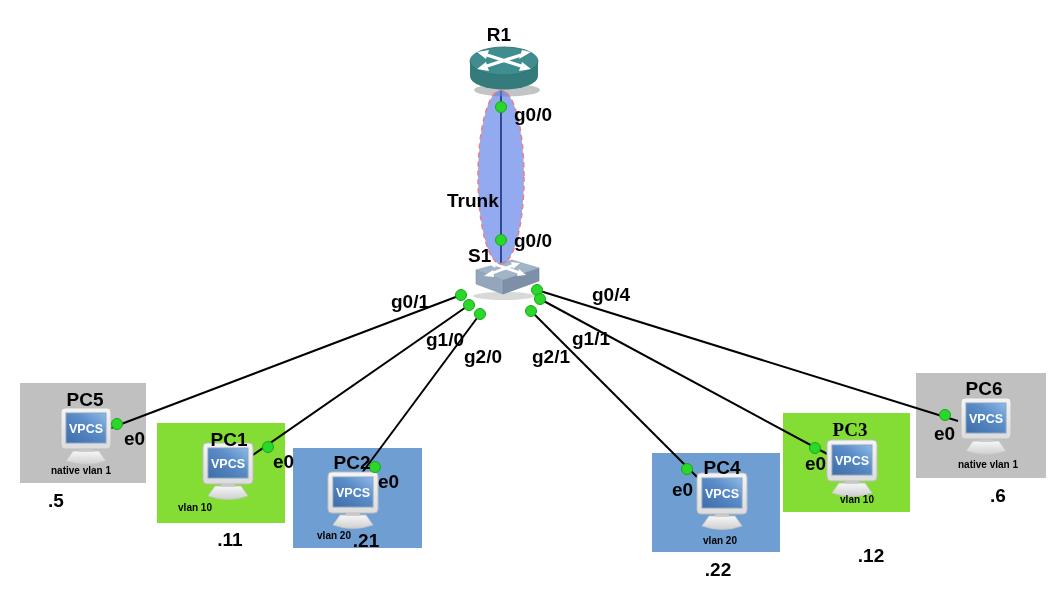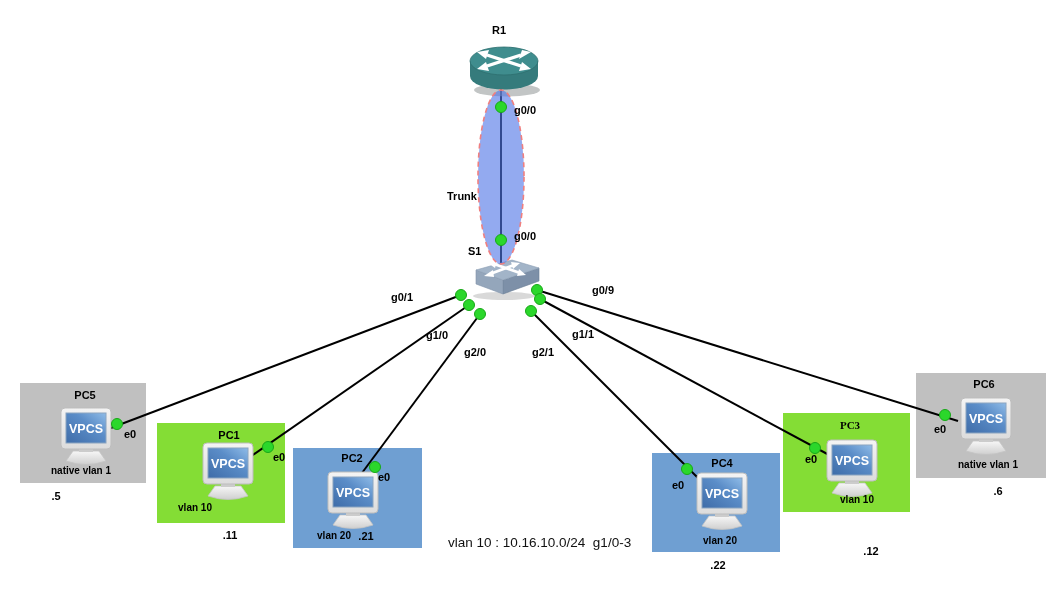--- a/index.html
+++ b/index.html
@@ -1,20 +1,20 @@
 <!DOCTYPE html>
 <html><head>
 <meta charset="utf-8">
 <style>
   html,body{margin:0;padding:0;background:#fff;}
   .canvas{position:relative;width:1063px;height:601px;background:#ffffff;overflow:hidden;
           font-family:"Liberation Sans","DejaVu Sans",sans-serif;}
   .zone{position:absolute;z-index:1;}
   svg.net{position:absolute;left:0;top:0;z-index:2;}
-  .lbl{position:absolute;z-index:3;font-weight:bold;font-size:11px;color:#000;white-space:nowrap;}
+  .lbl{position:absolute;z-index:3;font-weight:bold;font-size:19px;color:#000;white-space:nowrap;}
   .lbl.c{transform:translateX(-50%);}
   .lbl.zn{font-size:10px;}
   .legend{position:absolute;z-index:3;font-size:13.5px;color:#111;white-space:pre;line-height:17px;font-weight:normal;}
   .link{stroke:#000;stroke-width:2;}
   .dot{fill:#2bd72b;stroke:#17a817;stroke-width:1;}
   .trunk-ellipse{fill:rgba(81,118,231,0.62);stroke:#f07f7f;stroke-width:1.6;stroke-dasharray:5 4;}
 </style>
 </head>
 <body>
 
@@ -121,21 +121,21 @@
       <circle class="dot" cx="945" cy="415" r="5.5"></circle>
     </g>
   </svg>
 
   <div class="lbl c" style="left:499px;top:24px;">R1</div>
   <div class="lbl" style="left:514px;top:104px;">g0/0</div>
   <div class="lbl" style="left:447px;top:171px;margin-top:19px;">Trunk</div>
   <div class="lbl" style="left:514px;top:230px;">g0/0</div>
   <div class="lbl" style="left:468px;top:245px;text-align:center;">S1</div>
   <div class="lbl" style="left:391px;top:291px;">g0/1</div>
-  <div class="lbl" style="left:592px;top:284px;">g0/9</div>
+  <div class="lbl" style="left:592px;top:284px;">g0/4</div>
   <div class="lbl" style="left:426px;top:329px;">g1/0</div>
   <div class="lbl" style="left:572px;top:328px;">g1/1</div>
   <div class="lbl" style="left:464px;top:346px;">g2/0</div>
   <div class="lbl" style="left:532px;top:346px;">g2/1</div>
 
   <div class="lbl c" style="left:85px;top:389px;">PC5</div>
   <div class="lbl" style="left:124px;top:428px;">e0</div>
   <div class="lbl c zn" style="left:81px;top:465px;">native vlan 1</div>
   <div class="lbl c" style="left:56px;top:490px;">.5</div>
 
@@ -158,17 +158,16 @@
   <div class="lbl" style="left:805px;top:453px;">e0</div>
   <div class="lbl c zn" style="left:857px;top:494px;">vlan 10</div>
   <div class="lbl c" style="left:871px;top:545px;">.12</div>
 
   <div class="lbl c" style="left:984px;top:378px;">PC6</div>
   <div class="lbl" style="left:934px;top:423px;">e0</div>
   <div class="lbl c zn" style="left:988px;top:459px;">native vlan 1</div>
   <div class="lbl c" style="left:998px;top:485px;">.6</div>
 
   <div class="legend" style="left:448px;top:500px;">
-    <div>vlan 10 : 10.16.10.0/24  g1/0-3</div>
     
   </div>
 
 </div>
 
 </body></html>

